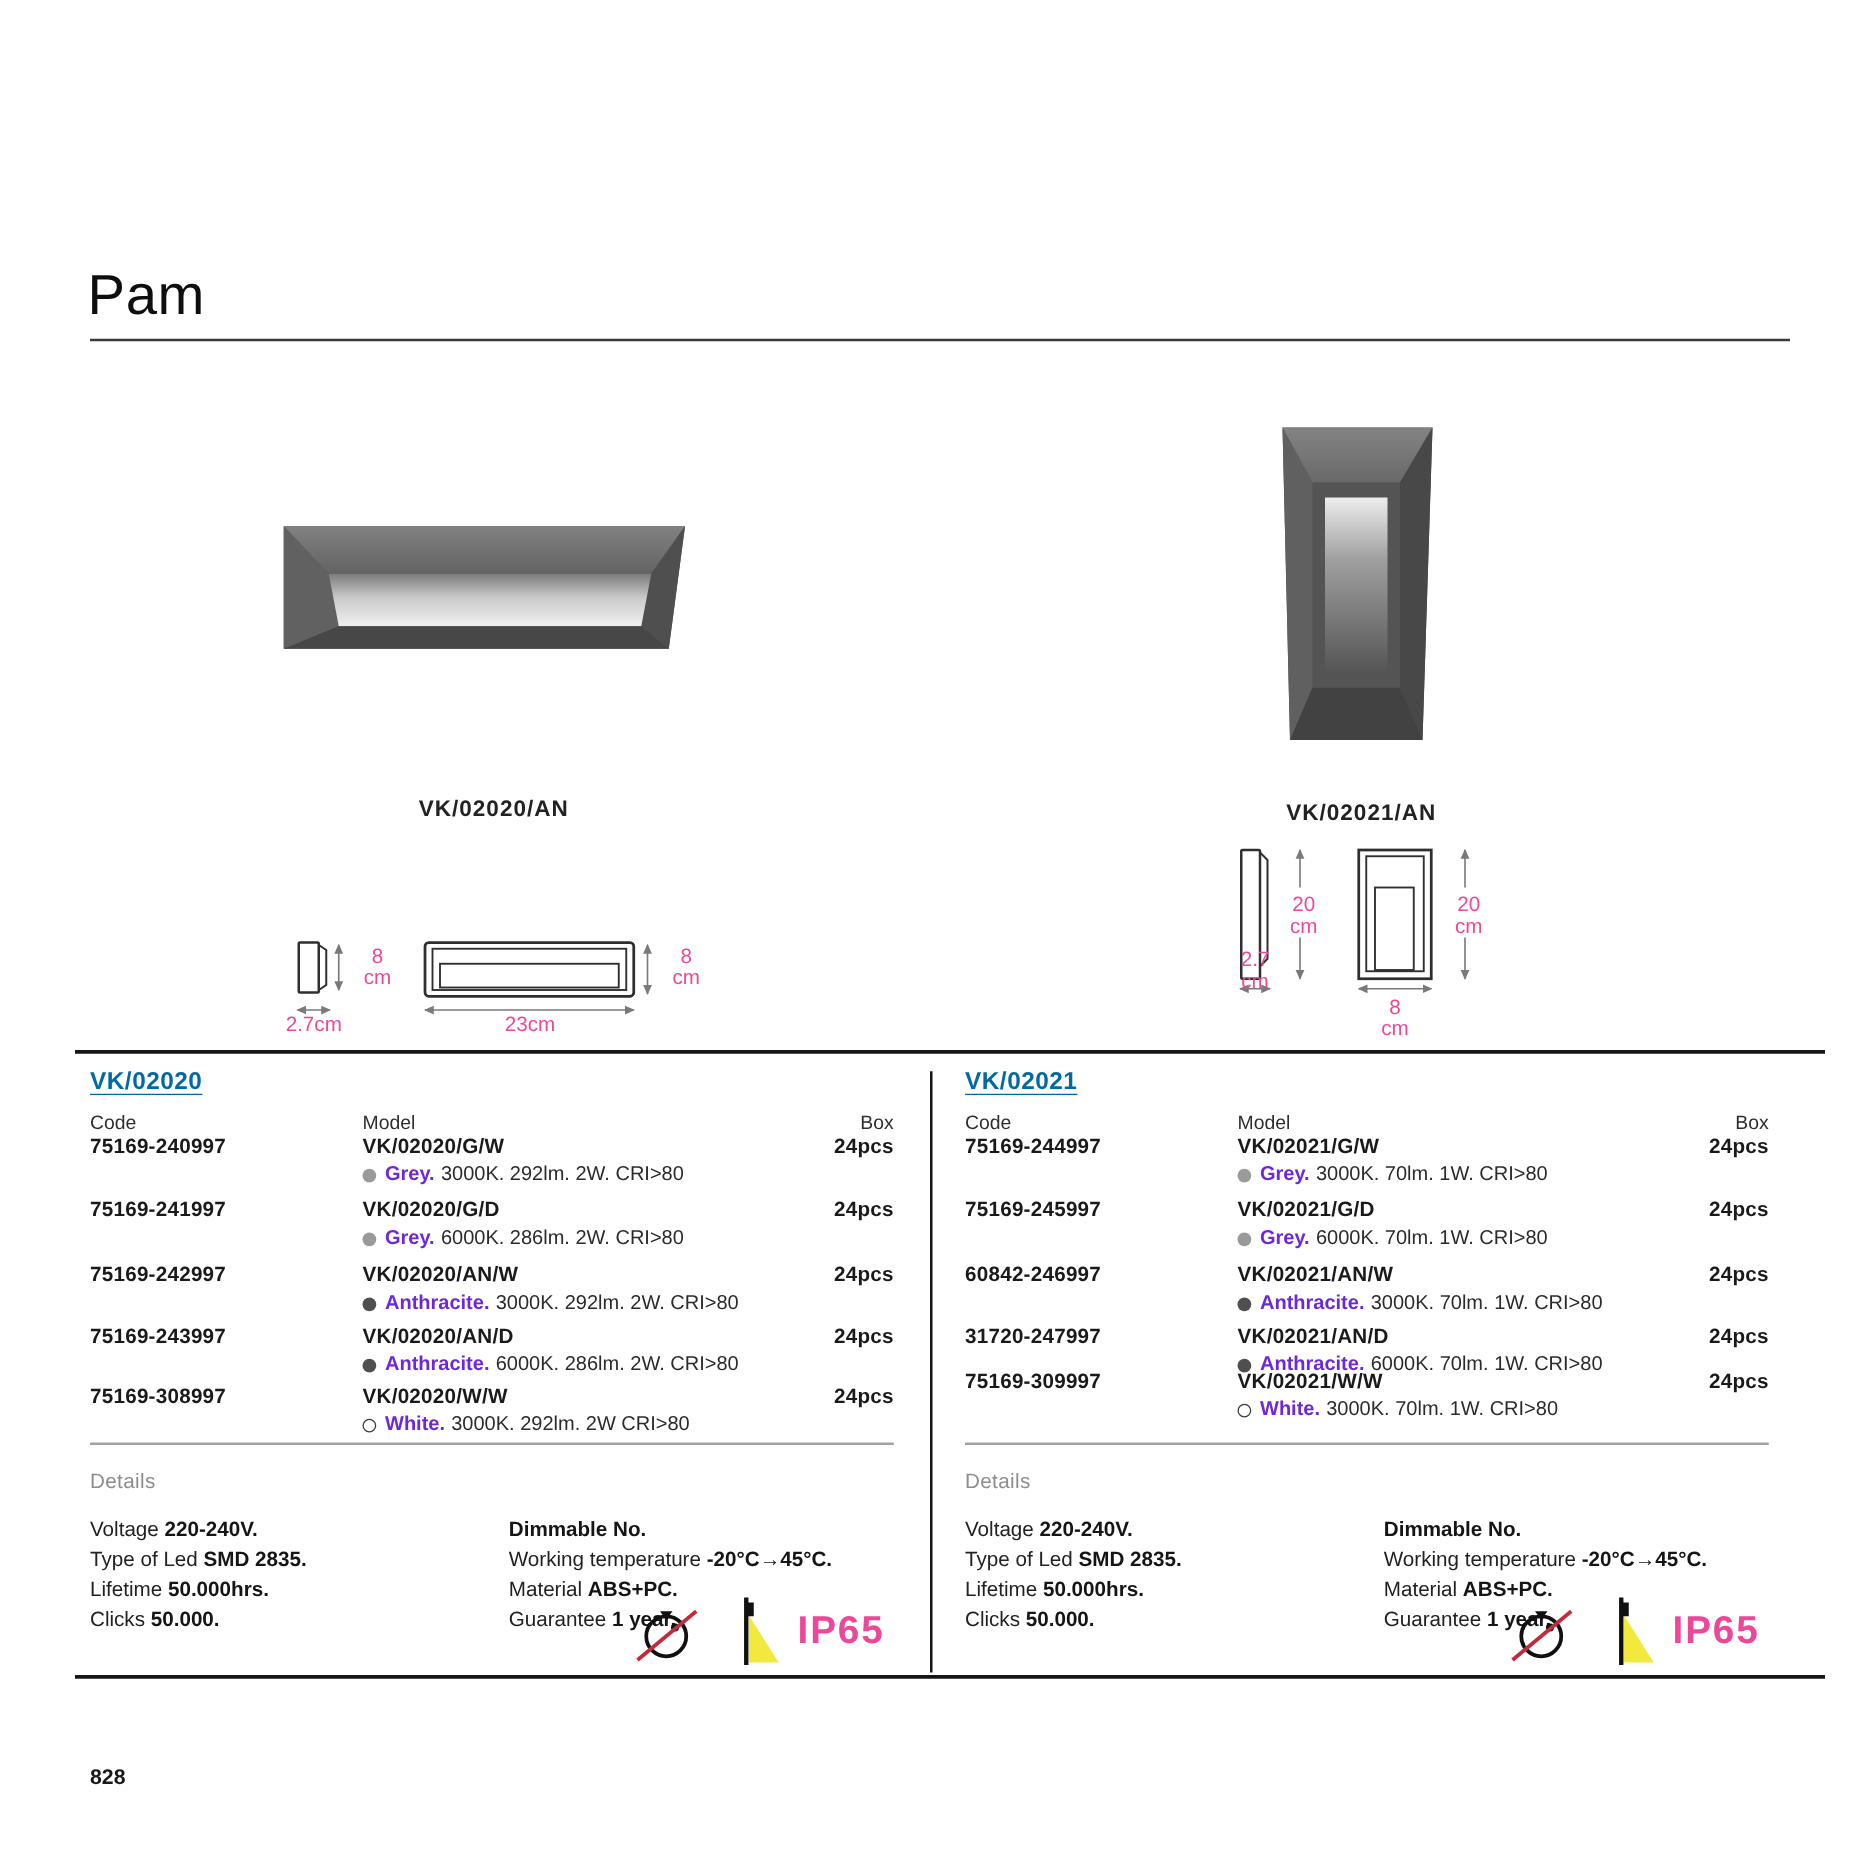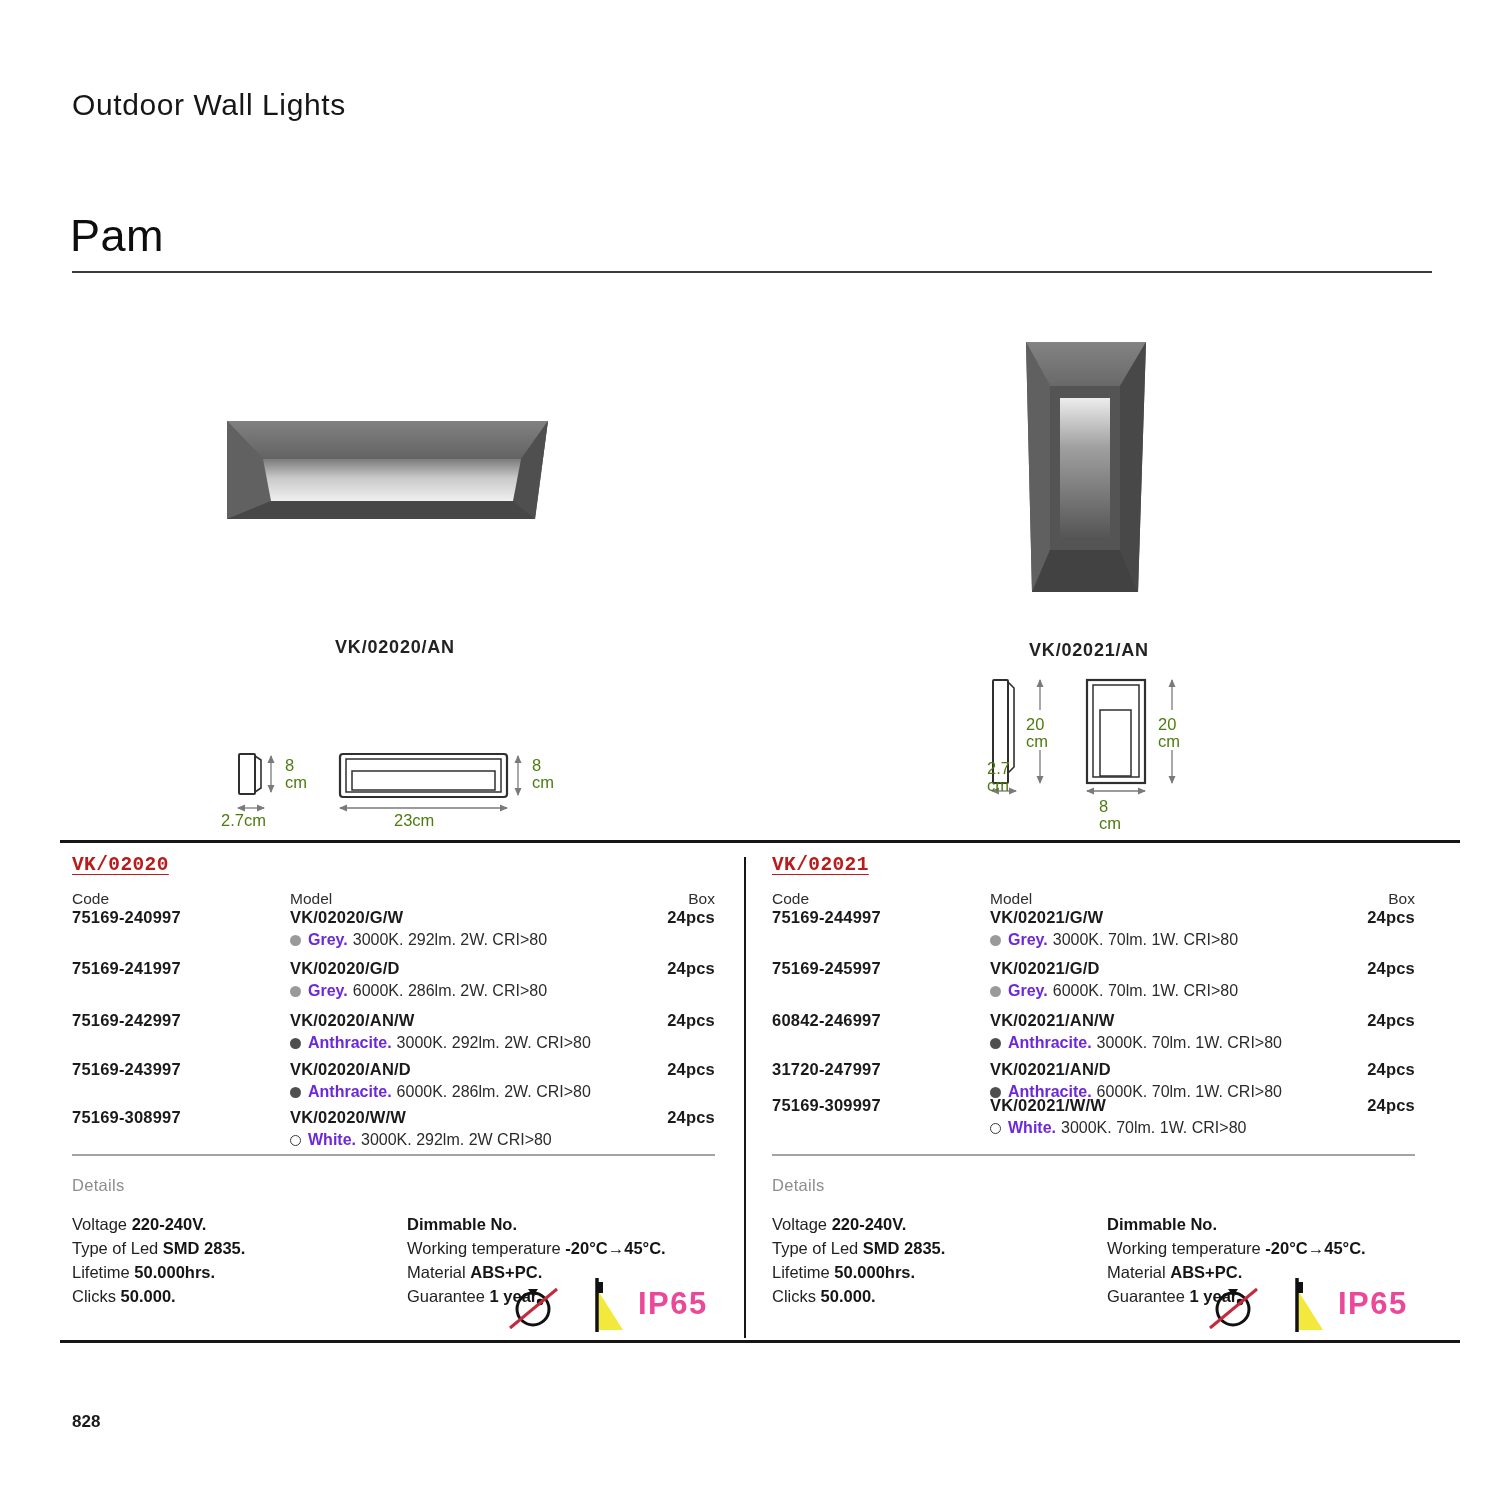--- a/index.html
+++ b/index.html
@@ -8,26 +8,26 @@
   .abs { position:absolute; }
 
   .cat-title { font-size:30px; color:#161616; letter-spacing:.6px; }
   .prod-title { font-size:45px; font-weight:normal; color:#0e0e0e; letter-spacing:.5px; }
   .rule { background:#3a3a3a; }
   .hline { background:#161616; }
   .vline { background:#161616; }
 
   .img-label { font-size:18px; font-weight:bold; letter-spacing:.8px; color:#222; text-align:center; width:200px; }
 
-  .dim-label { font-size:16.5px; color:#4d7c0f; text-align:left; line-height:17px; width:60px; }
+  .dim-label { font-size:16.5px; color:#ec4899; text-align:center; line-height:17px; width:60px; }
   .dim-label.narrow { width:34px; }
 
   .tbl { position:absolute; width:643px; height:500px; top:852px; }
-  .tbl-heading { position:absolute; left:0; top:2px; font-size:19.5px; font-weight:bold; letter-spacing:.4px; color:#b91c1c;
-                 text-decoration:underline; text-underline-offset:4px;font-family:Liberation Mono, monospace; }
+  .tbl-heading { position:absolute; left:0; top:2px; font-size:19.5px; font-weight:bold; letter-spacing:.4px; color:#0369a1;
+                 text-decoration:underline; text-underline-offset:4px; }
   .colheads { position:absolute; left:0; top:38px; width:100%; height:20px; }
   .col-head { font-size:15.5px; color:#2e2e2e; }
   .row { position:absolute; left:0; width:100%; height:46px; }
   .c-left { position:absolute; left:0; top:0; }
   .c-mid { position:absolute; left:218px; top:0; }
   .c-right { position:absolute; right:0; top:0; }
   .code, .model, .box { font-size:16.5px; font-weight:bold; color:#1a1a1a; letter-spacing:.2px; white-space:nowrap; }
   .specline { position:absolute; left:218px; top:23px; display:flex; align-items:center; font-size:16px; color:#2b2b2b; white-space:nowrap; }
   .dot { width:11px; height:11px; border-radius:50%; display:inline-block; margin-right:7px; flex:none; }
   .dot.grey { background:#9a9a9a; }
@@ -46,21 +46,20 @@
   .icon-slot { position:absolute; }
   .ip { position:absolute; left:566px; top:434px; font-size:31px; font-weight:bold; letter-spacing:1.5px; color:#ec4899; }
 
   .pagenum { font-size:17px; font-weight:bold; color:#1a1a1a; }
 </style>
 </head>
 <body>
 
 <div class="page">
 
-  <div class="abs cat-title" style="left:72px; top:88px;">Outdoor Wall Lights</div>
   <div class="abs prod-title" style="left:70px; top:210px;">Pam</div>
   <div class="abs rule" style="left:72px; top:271px; width:1360px; height:2px;"></div>
 
   <svg class="abs" style="left:225px; top:413px;" width="325" height="115" viewBox="0 0 325 115">
     <defs>
       <linearGradient id="lgTop" x1="0" y1="0" x2="0" y2="1">
         <stop offset="0" stop-color="#818181"></stop>
           <stop offset="1" stop-color="#636363"></stop>
       </linearGradient>
       <linearGradient id="lgGlow" x1="0" y1="0" x2="0" y2="1">

